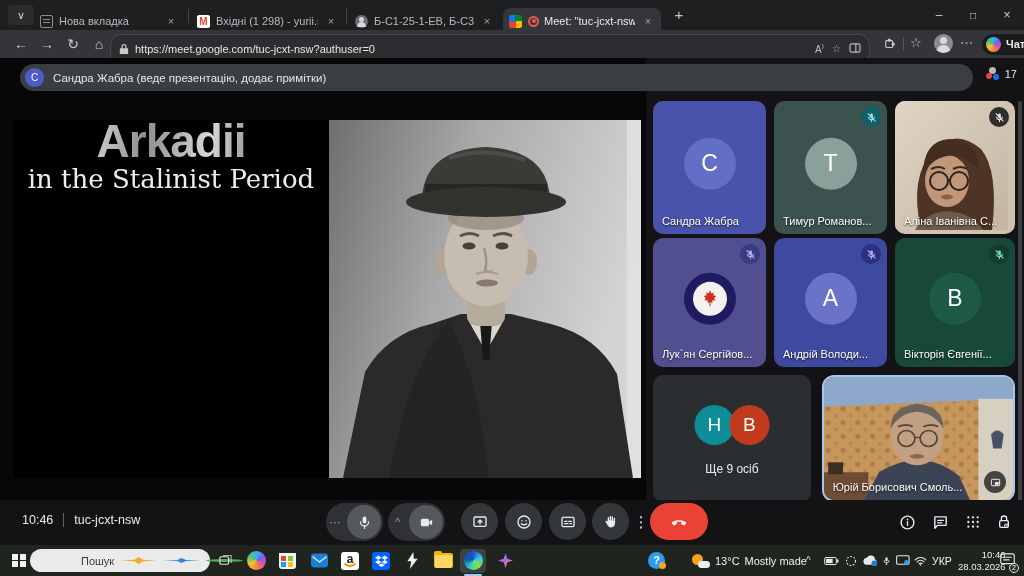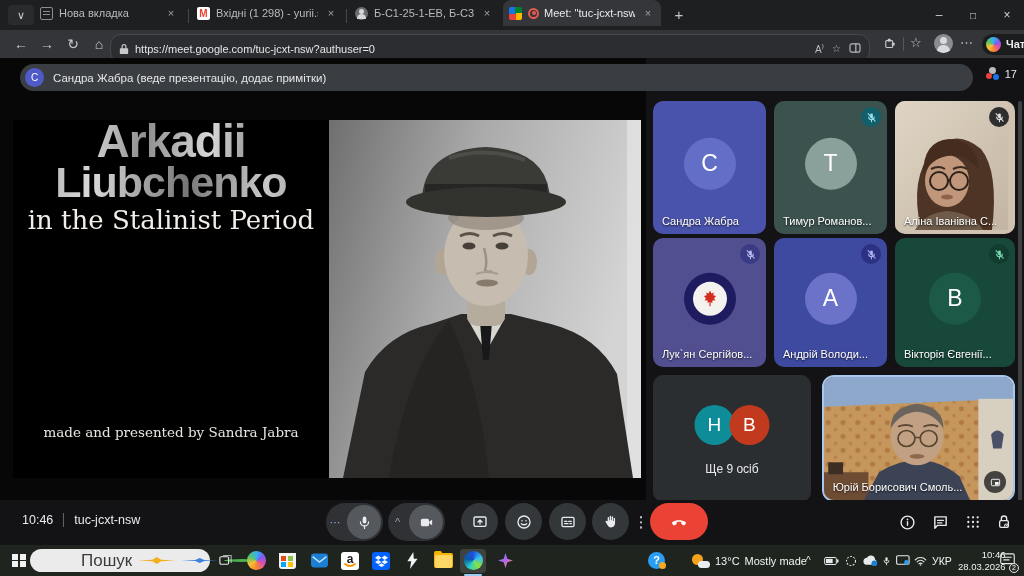--- a/index.html
+++ b/index.html
@@ -3,21 +3,21 @@
 <meta charset="utf-8">
 <style>
   *{margin:0;padding:0;box-sizing:border-box;}
   html,body{width:1024px;height:576px;overflow:hidden;background:#000;}
   body{font-family:"Liberation Sans",sans-serif;-webkit-font-smoothing:antialiased;}
   .screen{position:relative;width:1024px;height:576px;background:#131316;overflow:hidden;}
 
   
   .tabbar{position:absolute;left:0;top:0;width:1024px;height:30px;background:#1e1f21;}
   .tab-caret{position:absolute;left:8px;top:5px;width:26px;height:20px;border-radius:4px;color:#cfd0d2;font-size:11px;display:flex;align-items:center;justify-content:center;background:#2a2b2d;}
-  .tab{position:absolute;top:0;height:26px;display:flex;align-items:center;padding:0 6px;color:#b8babd;font-size:11px;border-radius:8px 8px 0 0;}
+  .tab{position:absolute;top:8px;height:26px;display:flex;align-items:center;padding:0 6px;color:#b8babd;font-size:11px;border-radius:8px 8px 0 0;}
   .tab .tab-title{white-space:nowrap;overflow:hidden;max-width:108px;flex:1;}
   .tab.active{background:#35363a;color:#e9eaec;}
   .tab-close{margin-left:6px;color:#9fa1a4;font-size:11px;width:14px;text-align:center;}
   .tab-sep{position:absolute;top:9px;width:1px;height:14px;background:#46474a;}
   .favicon{width:13px;height:13px;margin-right:6px;flex:none;display:inline-block;position:relative;}
   .fav-page{border:1px solid #8b8d90;border-radius:2px;}
   .fav-page:before{content:"";position:absolute;left:2px;top:3px;width:7px;height:1px;background:#8b8d90;box-shadow:0 3px 0 #8b8d90;}
   .fav-gmail{background:#fff;border-radius:2px;color:#ea4335;font-weight:bold;font-size:10px;line-height:13px;text-align:center;}
   .fav-person{background:#6a6c6f;border-radius:50%;}
   .fav-person:before{content:"";position:absolute;left:4px;top:2px;width:5px;height:5px;border-radius:50%;background:#d6d7d9;}
@@ -96,21 +96,21 @@
   .ctl-more{position:absolute;top:7px;width:26px;height:30px;color:#e8eaed;font-size:15px;display:flex;align-items:center;justify-content:center;}
   .endcall{position:absolute;left:650px;top:3px;width:58px;height:37px;border-radius:19px;background:#ea4335;display:flex;align-items:center;justify-content:center;}
   .right-ic{position:absolute;top:11px;width:22px;height:22px;display:flex;align-items:center;justify-content:center;}
 
   
   .taskbar{position:absolute;left:0;top:545px;width:1024px;height:31px;background:#1f241f;display:flex;align-items:center;}
   .tb-item{position:absolute;top:3.5px;width:26px;height:24px;display:flex;align-items:center;justify-content:center;border-radius:4px;}
   .winlogo{width:14px;height:14px;display:grid;grid-template-columns:6px 6px;grid-template-rows:6px 6px;gap:1.5px;}
   .winlogo i{background:#f2f3f4;}
   .searchbox{position:absolute;left:30px;top:4px;width:180px;height:23px;border-radius:12px;background:#ebebeb;display:flex;align-items:center;padding:0 8px;gap:6px;}
-  .searchbox span{color:#3c3c3c;font-size:17px;flex:1;padding-left:37px;}
+  .searchbox span{color:#3c3c3c;font-size:11px;flex:1;padding-left:37px;}
   .spark{width:7px;height:7px;background:#f2b01e;clip-path:polygon(50% 0,62% 38%,100% 50%,62% 62%,50% 100%,38% 62%,0 50%,38% 38%);}
   .spark.small{width:5px;height:5px;background:#3b82e0;}
   .spark.dotg{width:3px;height:3px;border-radius:50%;background:#4caf50;clip-path:none;}
   .edge-active{background:rgba(255,255,255,.14);}
   .edge-active:after{content:"";position:absolute;left:4px;bottom:-3px;width:18px;height:2px;border-radius:1px;background:#9ccef5;}
   .tray{position:absolute;top:0;height:31px;display:flex;align-items:center;color:#f1f2f3;}
   .tray-time{text-align:right;font-size:9.5px;line-height:1.25;color:#f1f2f3;}
   .badge2{position:absolute;right:-4px;bottom:-3px;width:10px;height:10px;border-radius:50%;background:#2b2b2b;border:1px solid #e8e8e8;color:#fff;font-size:7px;line-height:8px;text-align:center;}
 </style>
 </head>
@@ -192,23 +192,21 @@
       <span>Чат</span>
     </div>
   </div>
 
   <div class="page">
 
     <div class="stage">
       <div class="slide">
         <div class="slide-text">
           <div class="st2">Arkadii</div>
-          <div class="st3">Liubchenko</div>
           <div class="st4">in the Stalinist Period</div>
-          <div class="scredit">made and presented by Sandra Jabra</div>
         </div>
         <svg class="photo" viewBox="0 0 312 358" preserveAspectRatio="none">
           <defs>
             <linearGradient id="pbg" x1="0" y1="0" x2="1" y2="0.3">
               <stop offset="0" stop-color="#6f6f6f"></stop>
                 <stop offset="0.45" stop-color="#a9a9a9"></stop>
                 <stop offset="1" stop-color="#d4d4d4"></stop>
             </linearGradient>
           </defs>
           <rect width="312" height="358" fill="url(#pbg)"></rect>

